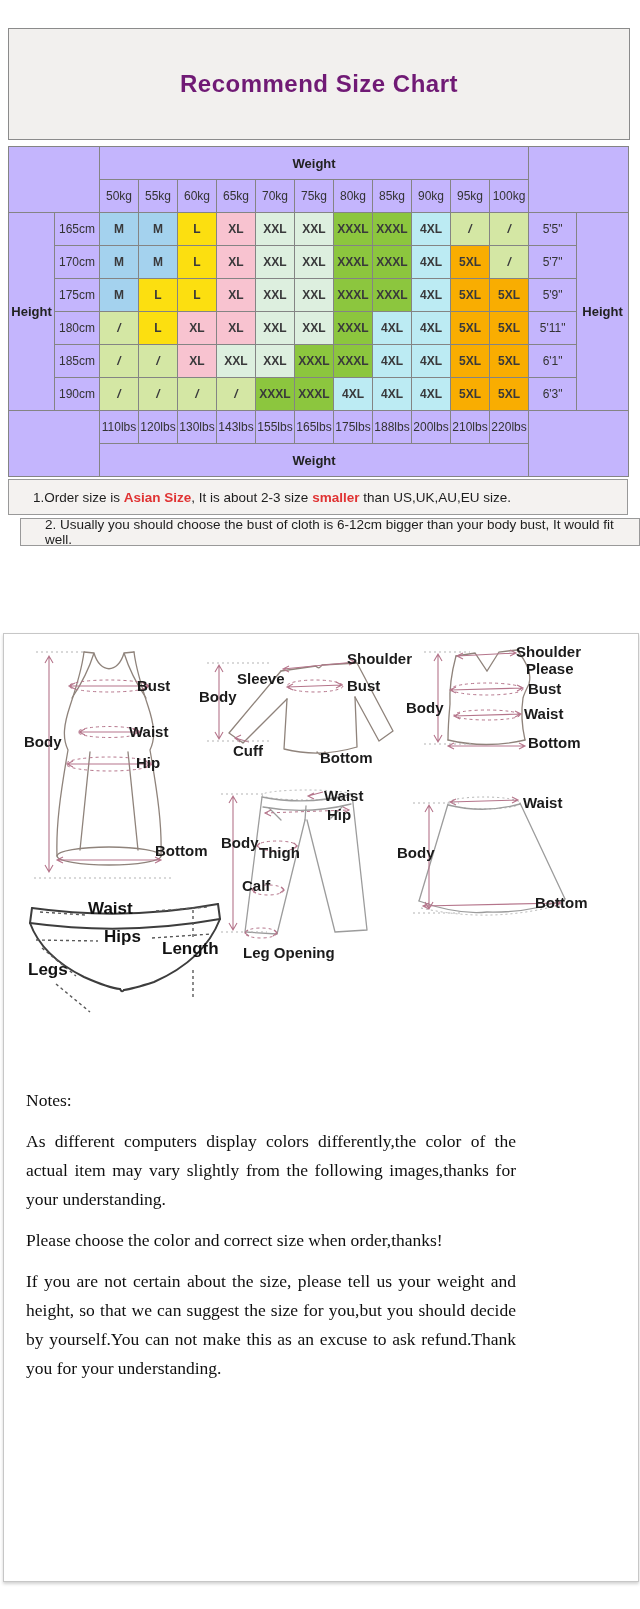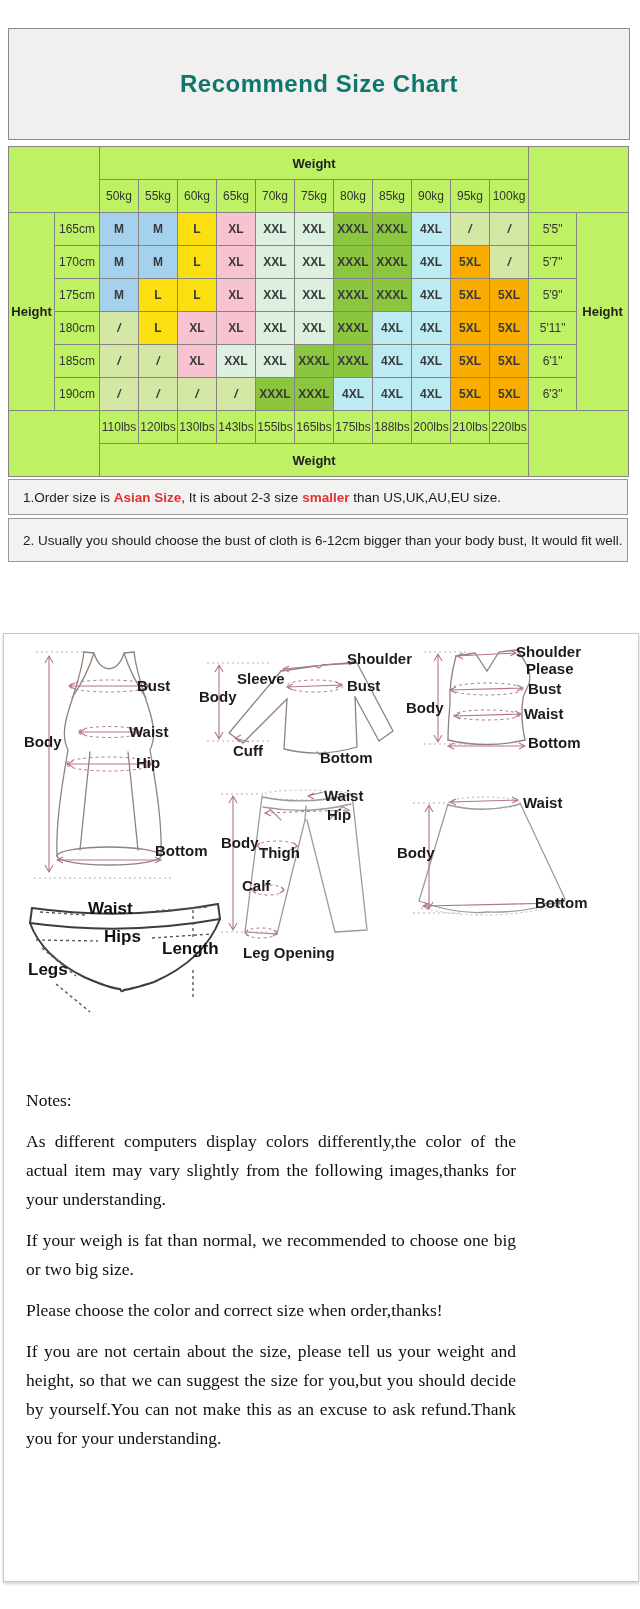--- a/index.html
+++ b/index.html
@@ -1,30 +1,30 @@
 <!DOCTYPE html>
 <html><head>
 <meta charset="utf-8">
 <style>
   html,body{margin:0;padding:0;background:#fff;}
   .page{position:relative;width:640px;height:1609px;background:#ffffff;overflow:hidden;
         font-family:"Liberation Sans",sans-serif;}
   
   .title-box{position:absolute;left:8px;top:28px;width:620px;height:110px;
     background:#f2f0ee;border:1px solid #8b8b8b;display:flex;align-items:center;justify-content:center;}
-  .title-box h1{margin:16px;font-size:24px;font-weight:bold;color:#0f766e;letter-spacing:.5px;}
+  .title-box h1{margin:16px;font-size:24px;font-weight:bold;color:#701a75;letter-spacing:.5px;}
   .size-table{position:absolute;left:8px;top:146px;width:536px;border-collapse:collapse;
-    table-layout:fixed;background:#bef264;}
+    table-layout:fixed;background:#c4b5fd;}
   .size-table td{border:1px solid #848484;text-align:center;vertical-align:middle;
     font-size:12px;color:#333;height:32px;padding:0;overflow:hidden;white-space:nowrap;}
   .size-table td.hdr{font-weight:bold;font-size:13px;color:#222;}
   .size-table td.sz{font-weight:bold;font-size:12px;color:#39393b;}
   .size-table td.slash{font-style:italic;}
   .note-box{position:absolute;left:8px;width:620px;background:#f4f2f0;border:1px solid #999;
-    display:flex;align-items:center;padding-left:14px;box-sizing:border-box;
+    display:flex;align-items:center;padding-left:24px;box-sizing:border-box;
     font-size:13.5px;color:#1d1d1d;}
   .red{color:#e03333;font-weight:bold;}
   
   .panel{position:absolute;left:3px;top:633px;width:634px;height:947px;background:#fff;
     border:1px solid #c7c7c7;box-shadow:0 2px 3px rgba(0,0,0,.18);}
   .fig{position:absolute;}
   .fig svg{display:block;}
   .dlabel{position:absolute;font-weight:bold;font-size:15px;color:#1b1b1b;white-space:nowrap;
     font-family:"Liberation Sans",sans-serif;}
   .dlabel.lg{font-size:17px;color:#111;}
@@ -197,21 +197,21 @@
           <td colspan="11" class="hdr">Weight</td>
         </tr>
       </tbody>
     </table>
 
   <div class="note-box" style="top:479px;height:36px;">
     <span>
       <span>1.Order size is </span><span class="red">Asian Size</span><span>, It is about 2-3 size </span><span class="red">smaller</span><span> than US,UK,AU,EU size.</span>
     </span>
   </div>
-  <div class="note-box" style="top:518px;height:44px;">
+  <div class="note-box" style="top:518px;height:28px;margin-left:12px;">
     <span>2. Usually you should choose the bust of cloth is 6-12cm bigger than your body bust, It would fit well.</span>
   </div>
 
   <div class="panel">
 
     <div class="fig" style="left:18px;top:12px;width:200px;height:240px;">
       <svg viewBox="0 0 200 240" width="200" height="240">
         <path class="garm" d="M62,6 C60,22 54,42 48,60 C42,78 40,92 46,104 C38,150 34,180 35,210"></path>
         <path class="garm" d="M112,6 C114,22 120,42 126,60 C132,78 134,92 128,104 C136,150 140,180 139,210"></path>
         <path class="garm" d="M72,7 C78,28 96,28 102,7 M72,7 C66,26 58,40 50,52 M102,7 C108,26 116,40 124,52 M62,6 L72,7 M102,7 L112,6"></path>
@@ -338,20 +338,19 @@
       <span class="dlabel lg" style="left:66px;top:15px;">Waist</span>
       <span class="dlabel lg" style="left:82px;top:43px;">Hips</span>
       <span class="dlabel lg" style="left:6px;top:76px;">Legs</span>
       <span class="dlabel lg" style="left:140px;top:55px;">Length</span>
     </div>
 
     <div class="bottom-notes">
       <p class="hd">Notes:</p>
       <div id="notes-paragraphs">
           <p>As different computers display colors differently,the color of the actual item may vary slightly from the following images,thanks for your understanding.</p>
-          <p>If your weigh is fat than normal, we recommended to choose one big or two big size.</p>
           <p>Please choose the color and correct size when order,thanks!</p>
           <p>If you are not certain about the size, please tell us your weight and height, so that we can suggest the size for you,but you should decide by yourself.You can not make this as an excuse to ask refund.Thank you for your understanding.</p>
         </div>
     </div>
 
   </div>
 </div>
 
 </body></html>

